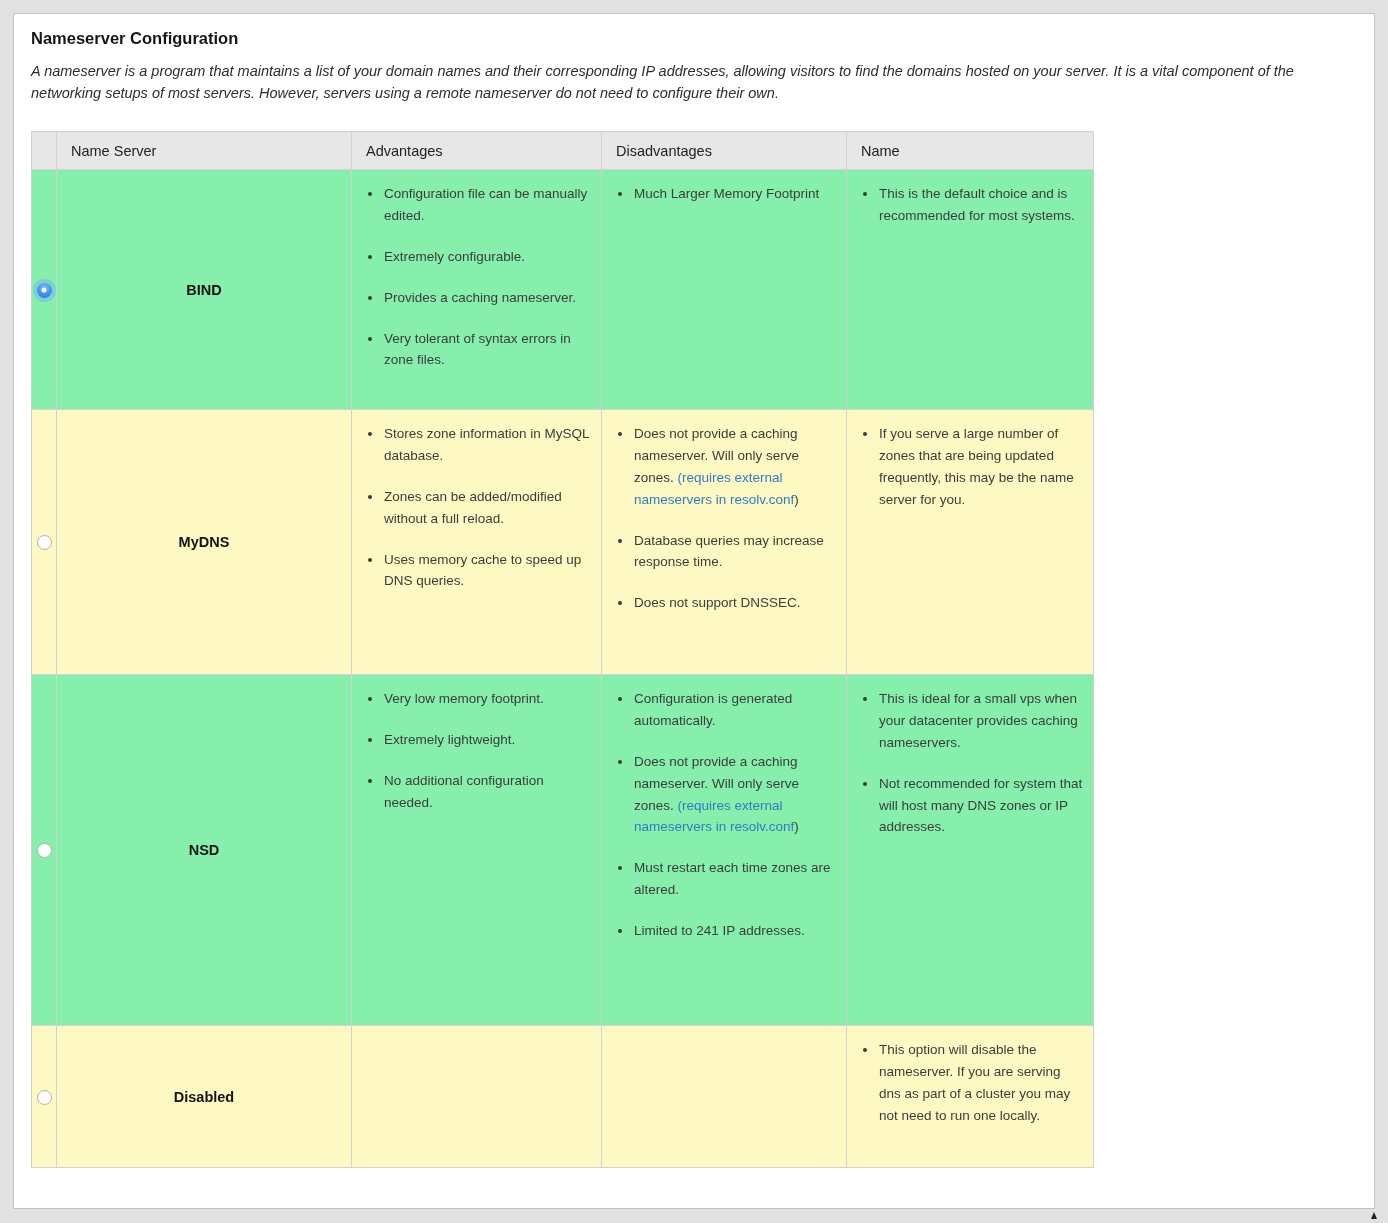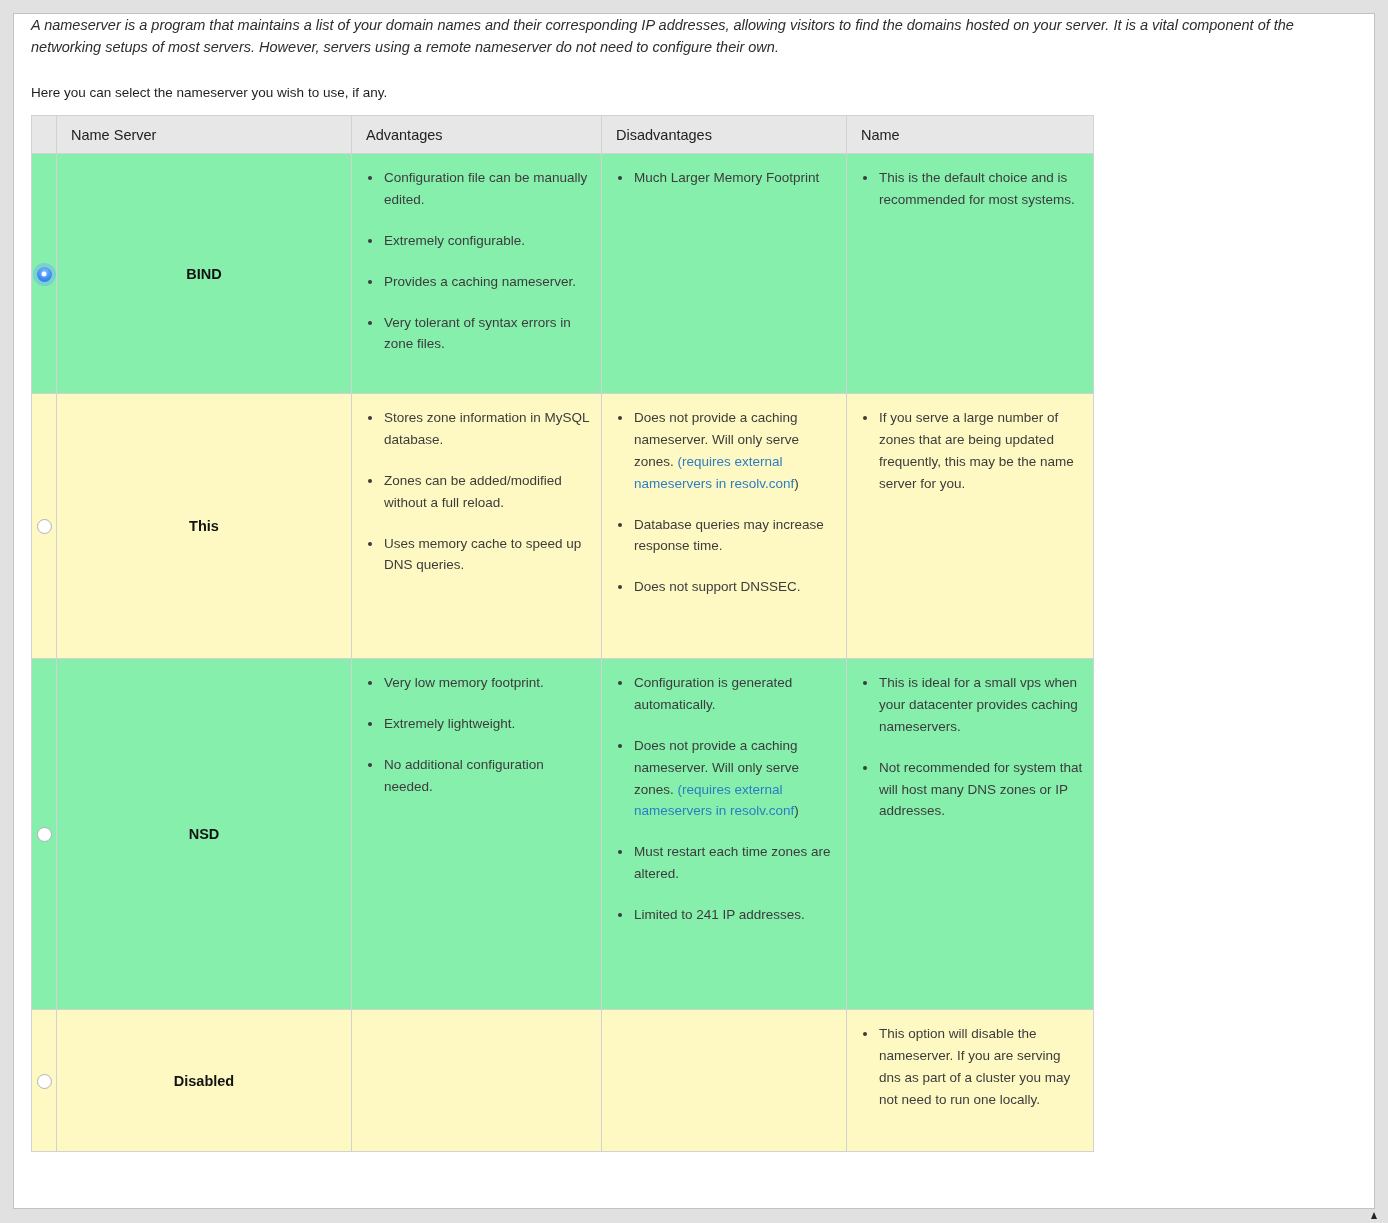--- a/index.html
+++ b/index.html
@@ -148,22 +148,22 @@
     border-left: 3px solid transparent;
     border-right: 3px solid transparent;
     border-bottom: 7px solid #222;
   }
 </style>
 </head>
 <body>
 
 <div class="panel">
   <div class="content">
+    <h1 class="page-title">Nameserver Configuration</h1>
     <p class="page-desc">A nameserver is a program that maintains a list of your domain names and their corresponding IP addresses, allowing visitors to find the domains hosted on your server. It is a vital component of the networking setups of most servers. However, servers using a remote nameserver do not need to configure their own.</p>
-    <p class="page-instruction">Here you can select the nameserver you wish to use, if any.</p>
 
     <table class="ns-table">
       <colgroup>
         <col class="c-radio">
           <col class="c-name">
           <col class="c-adv">
           <col class="c-dis">
           <col class="c-notes">
       </colgroup>
       <thead>
@@ -193,21 +193,21 @@
               </ul>
             </td>
             <td class="list-cell">
               <ul>
                 <li><span>This is the default choice and is recommended for most systems.</span></li>
               </ul>
             </td>
           </tr>
           <tr class="row-alt" style="height: 265px;">
             <td class="radio-cell"><span class="radio"></span></td>
-            <td class="name-cell">This</td>
+            <td class="name-cell">MyDNS</td>
             <td class="list-cell">
               <ul>
                 <li><span>Stores zone information in MySQL database.</span></li>
                 <li><span>Zones can be added/modified without a full reload.</span></li>
                 <li><span>Uses memory cache to speed up DNS queries.</span></li>
               </ul>
             </td>
             <td class="list-cell">
               <ul>
                 <li><span>Does not provide a caching nameserver. Will only serve zones. </span><span class="link">(requires external nameservers in resolv.conf</span><span>)</span></li>

